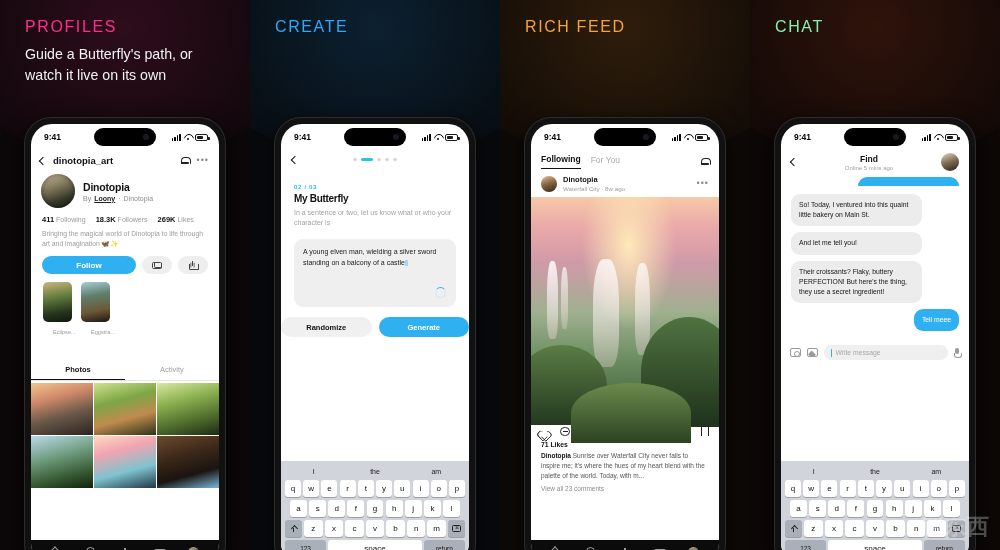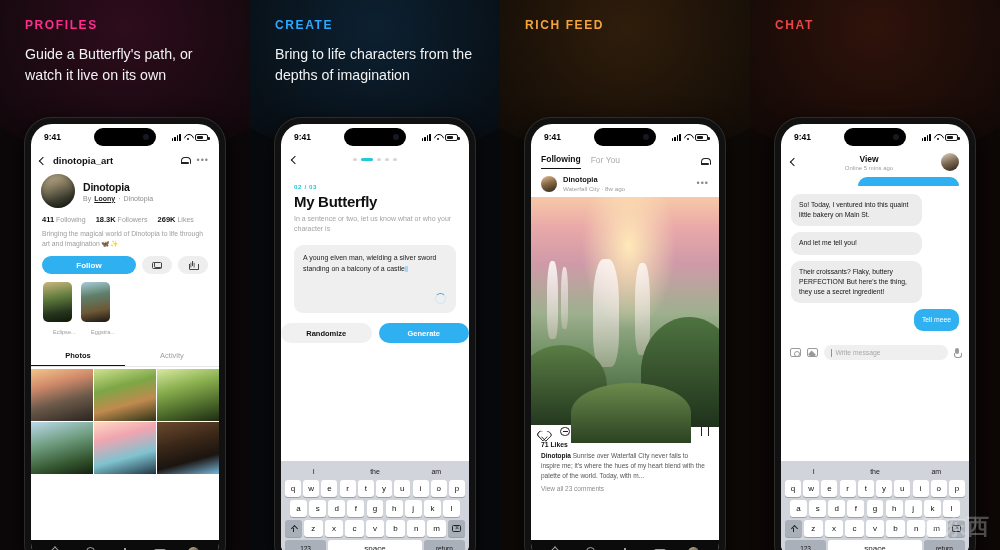--- a/index.html
+++ b/index.html
@@ -27,21 +27,21 @@
   .panel.p1 .glow { background: radial-gradient(ellipse at 50% 60%, rgba(255,45,140,.14), rgba(0,0,0,0) 65%); }
   .panel.p2 { background:#070a0d; }
   .panel.p2 .glow { background: radial-gradient(ellipse at 50% 60%, rgba(40,160,255,.15), rgba(0,0,0,0) 65%); }
   .panel.p3 { background:#0d0906; }
   .panel.p3 .glow { background: radial-gradient(ellipse at 50% 60%, rgba(255,150,40,.14), rgba(0,0,0,0) 65%); }
   .panel.p4 { background:#0d0706; }
   .panel.p4 .glow { background: radial-gradient(ellipse at 50% 60%, rgba(255,90,40,.14), rgba(0,0,0,0) 65%); }
 
   .kicker {
     position: absolute; left: 25px; top: 18px;
-    font-size: 12px; font-weight: bold; letter-spacing: 1.6px;
+    font-size: 16px; font-weight: normal; letter-spacing: 1.6px;
   }
   .headline {
     position: absolute; left: 25px; top: 44px; width: 205px;
     font-size: 14.2px; line-height: 1.48; color: #f2f2f2; font-weight: 500;
   }
 
   
   .phone {
     position: absolute; left: 25px; top: 118px;
     width: 200px; height: 452px;
@@ -121,21 +121,21 @@
   .shr::after{content:"";position:absolute;left:3.1px;top:0;width:1.2px;height:5.5px;background:#444;
     box-shadow:-1.6px 1.6px 0 -0.1px #444, 1.6px 1.6px 0 -0.1px #444}
 
   .highlights { display: flex; gap: 9px; padding: 8px 12px 0 12px; }
   .hl { width: 29px; }
   .hl .thumb { width: 29px; height: 40px; border-radius: 5px; }
   .hl .cap { font-size: 5.6px; color: #9a9a9a; margin-top: 3px; text-align:center }
   .hl1 .thumb { background: linear-gradient(170deg,#c9b67d,#5f7a3c 40%,#24341d 75%,#101808); }
   .hl2 .thumb { background: linear-gradient(170deg,#a8ccd6,#5e7f6a 35%,#6d5836 70%,#1a1610); }
 
-  .tabs { display: flex; border-bottom: 1px solid #e6e6e6; margin-top: 8px; }
+  .tabs { display: flex; border-bottom: 1px solid #e6e6e6; margin-top: 22px; }
   .tab { flex:1; text-align:center; font-size: 7.5px; padding: 6px 0 5px; color:#a0a0a0 }
   .tab.active { color: #111; font-weight: bold; border-bottom: 1.3px solid #111; }
 
   .grid { display:grid; grid-template-columns: repeat(3,1fr); gap: 1.5px; padding: 2px 0 0; }
   .cell { height: 52px; }
   .g1{background:linear-gradient(165deg,#f3c58c,#d08a6a 30%,#6c5a4a 60%,#2a2420)}
   .g2{background:linear-gradient(165deg,#cfe38f,#7da646 35%,#c08a4e 65%,#2c3318)}
   .g3{background:linear-gradient(165deg,#d8e9a2,#8ab04f 35%,#4d6b2b 70%,#1d2a12)}
   .g4{background:linear-gradient(165deg,#bcd9ea,#6e9c7e 40%,#34562f 75%,#13200f)}
   .g5{background:linear-gradient(165deg,#ffd9c2,#f0a5b0 30%,#7ec3cf 65%,#223544)}
@@ -158,21 +158,21 @@
   .msg-i{position:relative}
   .msg-i::before{content:"";position:absolute;left:0.5px;top:2px;width:10px;height:7px;border:1.2px solid #cfcfcf;border-radius:1.5px}
   .ava-i{width:11px;height:11px;border-radius:50%;background:linear-gradient(160deg,#d6c4a0,#4a4436 60%,#171a12);opacity:.95}
 
   
   .pager { display:flex; align-items:center; justify-content:center; gap:4px; padding: 8px 0 0; position:relative }
   .pager .back { position:absolute; left:11px; top:7px }
   .pdot { width:4px;height:2.5px;border-radius:2px;background:#d8d8d8 }
   .pdot.on { width:12px; background:#22c7e0 }
   .step { font-size:6.2px; letter-spacing:.6px; color:#23c3dd; font-weight:bold; padding: 22px 13px 0 }
-  .c-title { font-size: 15px; font-weight: bold; color:#111; padding: 3px 13px 0; letter-spacing:-.3px }
+  .c-title { font-size: 10px; font-weight: bold; color:#111; padding: 3px 13px 0; letter-spacing:-.3px }
   .c-sub { font-size: 7px; line-height:1.55; color:#a3a3a3; padding: 4px 13px 0; }
   .ta {
     margin: 10px 13px 0; background:#efefef; border-radius:9px; height: 68px;
     padding: 8px 9px; font-size:7px; line-height:1.55; color:#1a1a1a; position:relative;
   }
   .ta .caret { display:inline-block;width:3px;height:6px;background:#9fd7ff;vertical-align:-1px }
   .spin {
     position:absolute; right:10px; bottom:9px; width:11px;height:11px;border-radius:50%;
     border:1.6px solid #cfe8f7; border-top-color:#2fb0f0;
   }
@@ -382,21 +382,20 @@
           <span class="ic msg-i"></span>
           <span class="ava-i"></span>
         </div>
       </div>
     </div>
   </div>
 
   <div class="panel p2">
     <div class="glow"></div>
     <div class="kicker" style="color:#29a9ff">CREATE</div>
-    <div class="headline">Bring to life characters from the depths of imagination</div>
 
     <div class="phone">
       <div class="screen">
         <div class="notch"></div>
         <div class="statusbar">
           <span>9:41</span>
           <span class="sb-right">
             <span class="sig">
                 <i></i>
                 <i></i>
@@ -553,21 +552,21 @@
           <span class="ic plus-i"></span>
           <span class="ic msg-i"></span>
           <span class="ava-i"></span>
         </div>
       </div>
     </div>
   </div>
 
   <div class="panel p4">
     <div class="glow"></div>
-    <div class="kicker" style="color:#ef4444">CHAT</div>
+    <div class="kicker" style="color:#86efac">CHAT</div>
 
     <div class="phone">
       <div class="screen">
         <div class="notch"></div>
         <div class="statusbar">
           <span>9:41</span>
           <span class="sb-right">
             <span class="sig">
                 <i></i>
                 <i></i>
@@ -575,21 +574,21 @@
                 <i></i>
               </span>
             <span class="wifi"></span>
             <span class="bat"></span>
           </span>
         </div>
 
         <div class="chat-nav">
           <span class="chev-l"></span>
           <div class="mid">
-            <div class="chat-name">View</div>
+            <div class="chat-name">Find</div>
             <div class="chat-status">Online 5 mins ago</div>
           </div>
           <div class="chat-av"></div>
         </div>
 
         <div class="bubbles">
           <div class="bub me cut"></div>
           <div class="bub them">So! Today, I ventured into this quaint little bakery on Main St.</div>
           <div class="bub them">And let me tell you!</div>
           <div class="bub them">Their croissants? Flaky, buttery PERFECTION! But here's the thing, they use a secret ingredient!</div>

